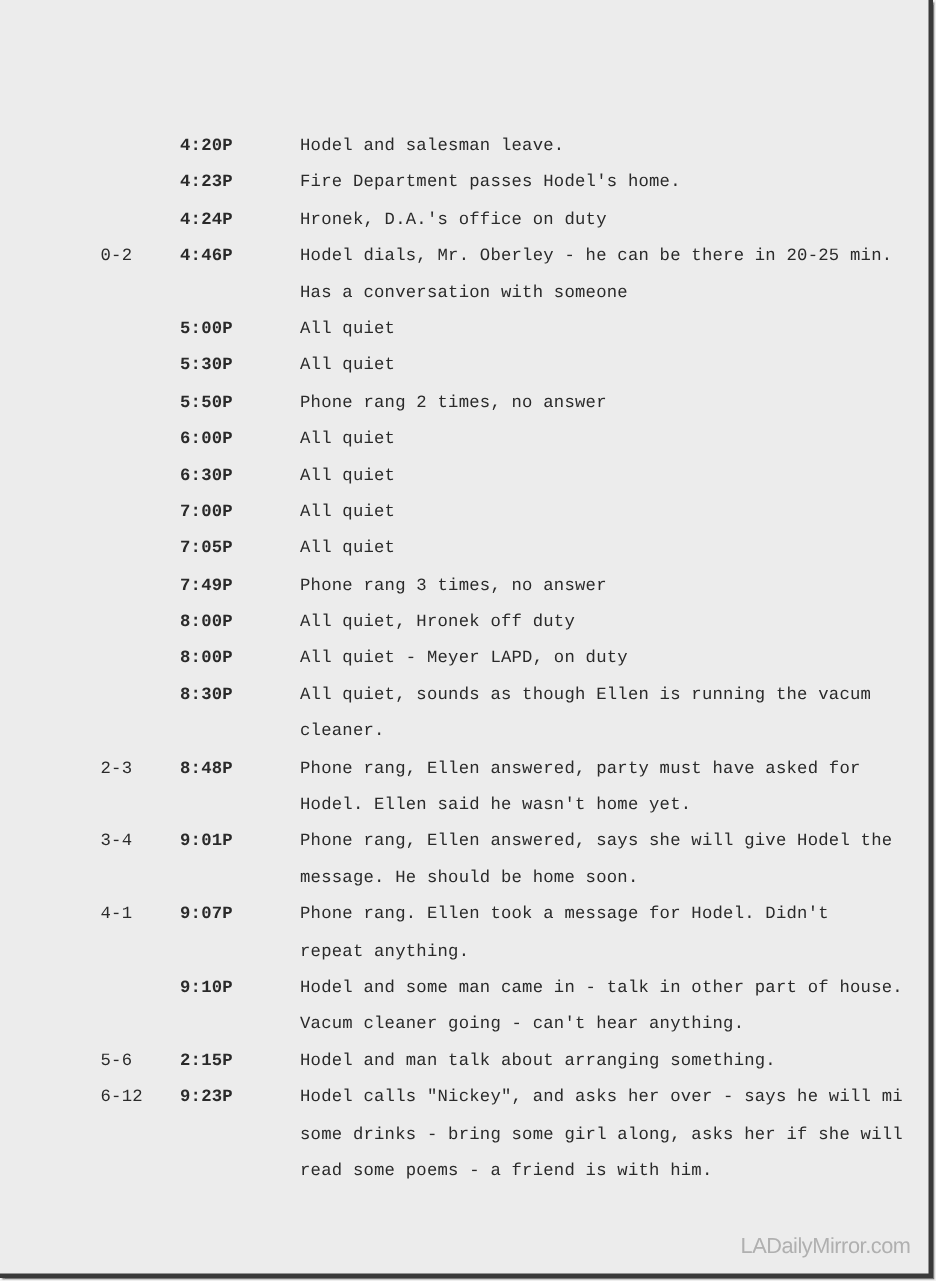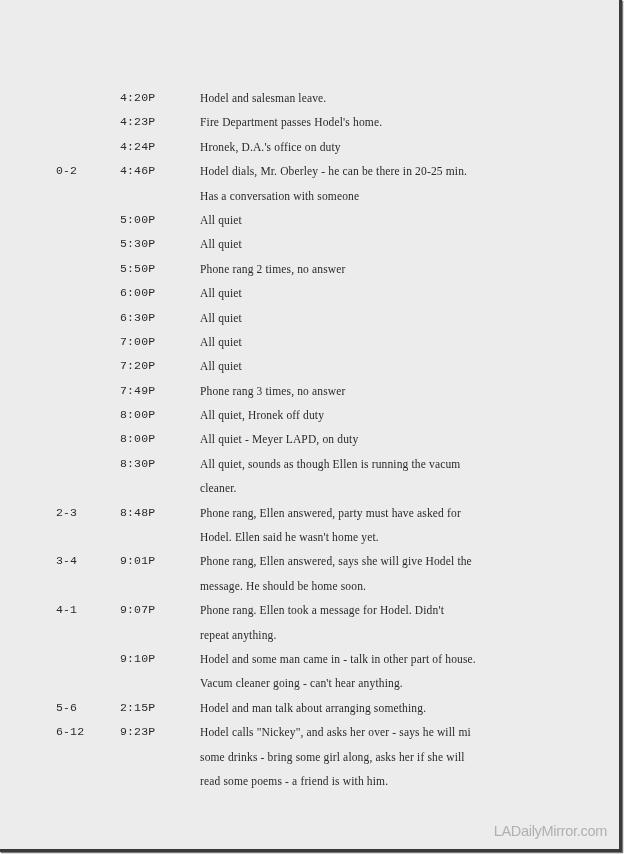--- a/index.html
+++ b/index.html
@@ -25,23 +25,23 @@
   }
   .header .spool { text-decoration: underline; text-decoration-thickness: 1px; font-weight: bold; }
   .log {
     position: absolute; left: 0; top: 86px; width: 640px;
   }
   .row {
     position: relative; height: 24.4px;
     font-size: 11.5px; line-height: 24.4px; white-space: nowrap;
     letter-spacing: 0.15px;
   }
-  .reel { position: absolute; left: 56px; font-family: Liberation Mono, monospace; }
-  .time { position: absolute; left: 120px; }
-  .text { position: absolute; left: 200px; font-family: Liberation Serif, serif; }
+  .reel { position: absolute; left: 67px; font-family: Liberation Mono, monospace; }
+  .time { position: absolute; left: 120px; font-weight: bold; }
+  .text { position: absolute; left: 200px; }
   .cont .text { left: 200px; }
   .watermark {
     position: absolute; right: 12px; bottom: 10px;
     font-family: "Liberation Sans", sans-serif;
     font-size: 14.5px; color: #b0b0b0; letter-spacing: -0.3px; text-align: right;
   }
 </style>
 </head>
 <body>
 
@@ -96,21 +96,21 @@
         <span class="time">6:30P</span>
         <span class="text">All quiet</span>
       </div>
       <div class="row">
         <span class="reel"></span>
         <span class="time">7:00P</span>
         <span class="text">All quiet</span>
       </div>
       <div class="row">
         <span class="reel"></span>
-        <span class="time">7:20P</span>
+        <span class="time">7:05P</span>
         <span class="text">All quiet</span>
       </div>
       <div class="row">
         <span class="reel"></span>
         <span class="time">7:49P</span>
         <span class="text">Phone rang 3 times, no answer</span>
       </div>
       <div class="row">
         <span class="reel"></span>
         <span class="time">8:00P</span>

